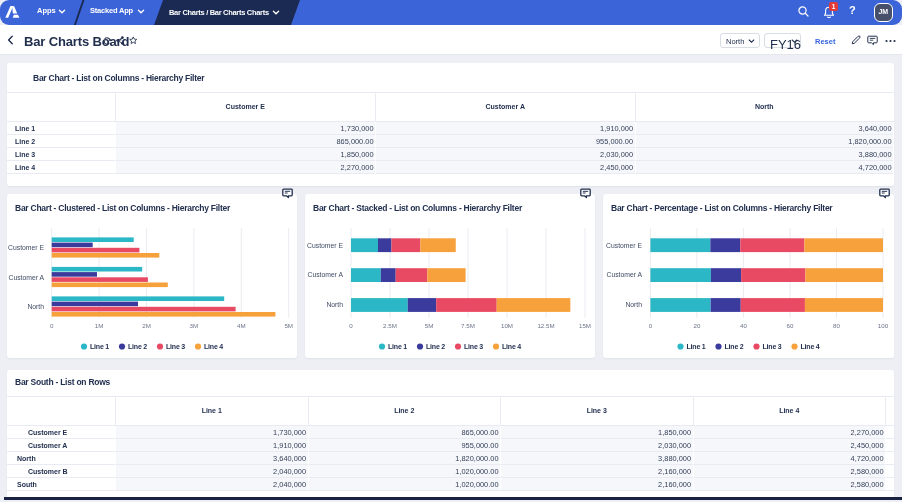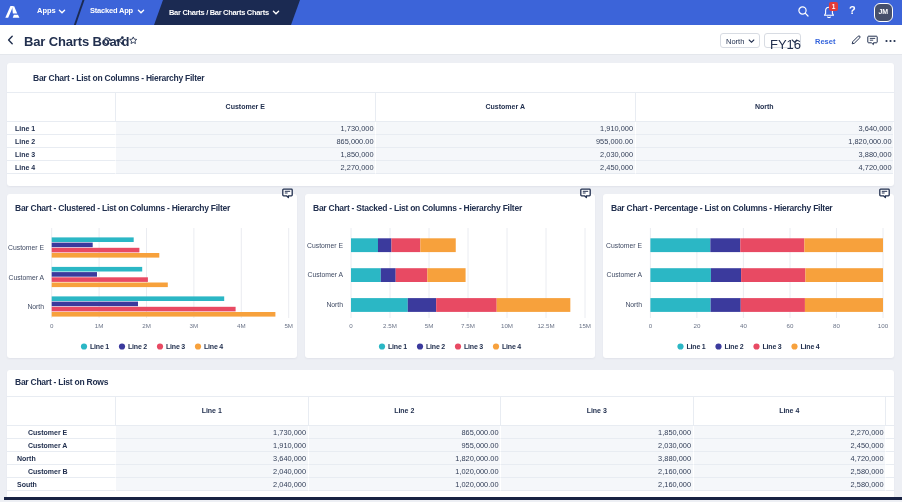--- a/index.html
+++ b/index.html
@@ -3,21 +3,21 @@
 <style>
 html,body{margin:0;padding:0;width:902px;height:502px;overflow:hidden;
   font-family:"Liberation Sans",sans-serif;background:#edeff4;}
 *{box-sizing:border-box;}
 .abs{position:absolute;}
 .panel{position:absolute;background:#fff;border-radius:3px;box-shadow:0 1px 2px rgba(30,40,80,.06);}
 .ptitle{position:absolute;font-weight:bold;color:#22304f;font-size:8.5px;letter-spacing:-0.25px;white-space:nowrap;}
 </style></head>
 <body>
 <div class="abs" style="left:0;top:0;width:902px;height:502px;background:#edeff4;">
-<div class="abs" style="left:0;top:0;width:902px;height:25px;background:#3c64d9;overflow:hidden;">
+<div class="abs" style="left:0;top:0;width:902px;height:25px;background:#3c64d9;overflow:hidden;border-radius:9px;">
       <svg class="abs" style="left:5px;top:6px;" width="15" height="12" viewBox="0 0 14.5 11.8">
 <polygon points="5.2,0 8.0,0 3.0,11.6 0.2,11.6" fill="#fff"></polygon>
 <polygon points="6.9,0.3 8.9,0.3 11.9,7.3 7.6,7.3" fill="#fff"></polygon>
 <polygon points="8.6,8.6 12.6,8.6 14.1,11.6 7.5,11.6" fill="#fff"></polygon>
 </svg>
       <div class="abs" style="left:37px;top:6px;color:#fff;font-size:7.5px;font-weight:bold;letter-spacing:0;">Apps</div>
       <svg class="abs" style="left:58px;top:9px;" width="8" height="6" viewBox="0 0 8 6">
         <path d="M1.4 1.2 L4 3.8 L6.6 1.2" stroke="#fff" stroke-width="1.3" fill="none" stroke-linecap="round"></path>
       </svg>
       <div class="abs" style="left:78px;top:-2px;width:1.5px;height:30px;background:#1b2a52;transform:skewX(-19deg);"></div>
@@ -234,21 +234,21 @@
       <circle cx="680.5" cy="346.5" r="3.1" fill="#2bb7c5"></circle>
       <text x="686.5" y="349" font-size="7" font-weight="bold" fill="#22304f" letter-spacing="-0.2">Line 1</text>
       <circle cx="718.5" cy="346.5" r="3.1" fill="#3b3a9d"></circle>
       <text x="724.5" y="349" font-size="7" font-weight="bold" fill="#22304f" letter-spacing="-0.2">Line 2</text>
       <circle cx="756.5" cy="346.5" r="3.1" fill="#e84a63"></circle>
       <text x="762.5" y="349" font-size="7" font-weight="bold" fill="#22304f" letter-spacing="-0.2">Line 3</text>
       <circle cx="794.5" cy="346.5" r="3.1" fill="#f7a13c"></circle>
       <text x="800.5" y="349" font-size="7" font-weight="bold" fill="#22304f" letter-spacing="-0.2">Line 4</text>
     </svg>
     <div class="panel" style="left:7px;top:369.5px;width:887px;height:127px;border-radius:3px 3px 0 0;"></div>
-    <div class="ptitle" style="left:15px;top:376.5px;">Bar Chart - List on Rows</div>
+    <div class="ptitle" style="left:15px;top:376.5px;">Bar South - List on Rows</div>
     <div class="abs" style="left:7px;top:395.6px;width:887px;height:30.0px;border-top:1px solid #e8ecf2;border-bottom:1px solid #e8ecf2;background:#fff;"></div>
     <div class="abs" style="left:115.0px;top:395.6px;width:192.5px;height:30.0px;border-left:1px solid #e8ecf2;color:#22304f;font-weight:bold;font-size:7px;text-align:center;line-height:30.0px;">Line 1</div>
     <div class="abs" style="left:307.5px;top:395.6px;width:192.5px;height:30.0px;border-left:1px solid #e8ecf2;color:#22304f;font-weight:bold;font-size:7px;text-align:center;line-height:30.0px;">Line 2</div>
     <div class="abs" style="left:500.0px;top:395.6px;width:192.5px;height:30.0px;border-left:1px solid #e8ecf2;color:#22304f;font-weight:bold;font-size:7px;text-align:center;line-height:30.0px;">Line 3</div>
     <div class="abs" style="left:692.5px;top:395.6px;width:192.5px;height:30.0px;border-left:1px solid #e8ecf2;color:#22304f;font-weight:bold;font-size:7px;text-align:center;line-height:30.0px;">Line 4</div>
     <div class="abs" style="left:885.0px;top:395.6px;width:1px;height:30.0px;background:#e8ecf2;"></div>
     <div class="abs" style="left:7px;top:425.6px;width:108.0px;height:13.1px;border-bottom:1px solid #e8ecf2;color:#22304f;font-weight:bold;font-size:7px;line-height:13.1px;padding-left:21px;">Customer E</div>
     <div class="abs" style="left:115.0px;top:425.6px;width:192.5px;height:13.1px;background:#f5f7fa;border-bottom:1px solid #e8ecf2;border-left:1px solid #fff;color:#333f58;font-size:7.4px;text-align:right;line-height:13.1px;padding-right:1.5px;">1,730,000</div>
     <div class="abs" style="left:307.5px;top:425.6px;width:192.5px;height:13.1px;background:#f5f7fa;border-bottom:1px solid #e8ecf2;border-left:1px solid #fff;color:#333f58;font-size:7.4px;text-align:right;line-height:13.1px;padding-right:1.5px;">865,000.00</div>
     <div class="abs" style="left:500.0px;top:425.6px;width:192.5px;height:13.1px;background:#f5f7fa;border-bottom:1px solid #e8ecf2;border-left:1px solid #fff;color:#333f58;font-size:7.4px;text-align:right;line-height:13.1px;padding-right:1.5px;">1,850,000</div>

